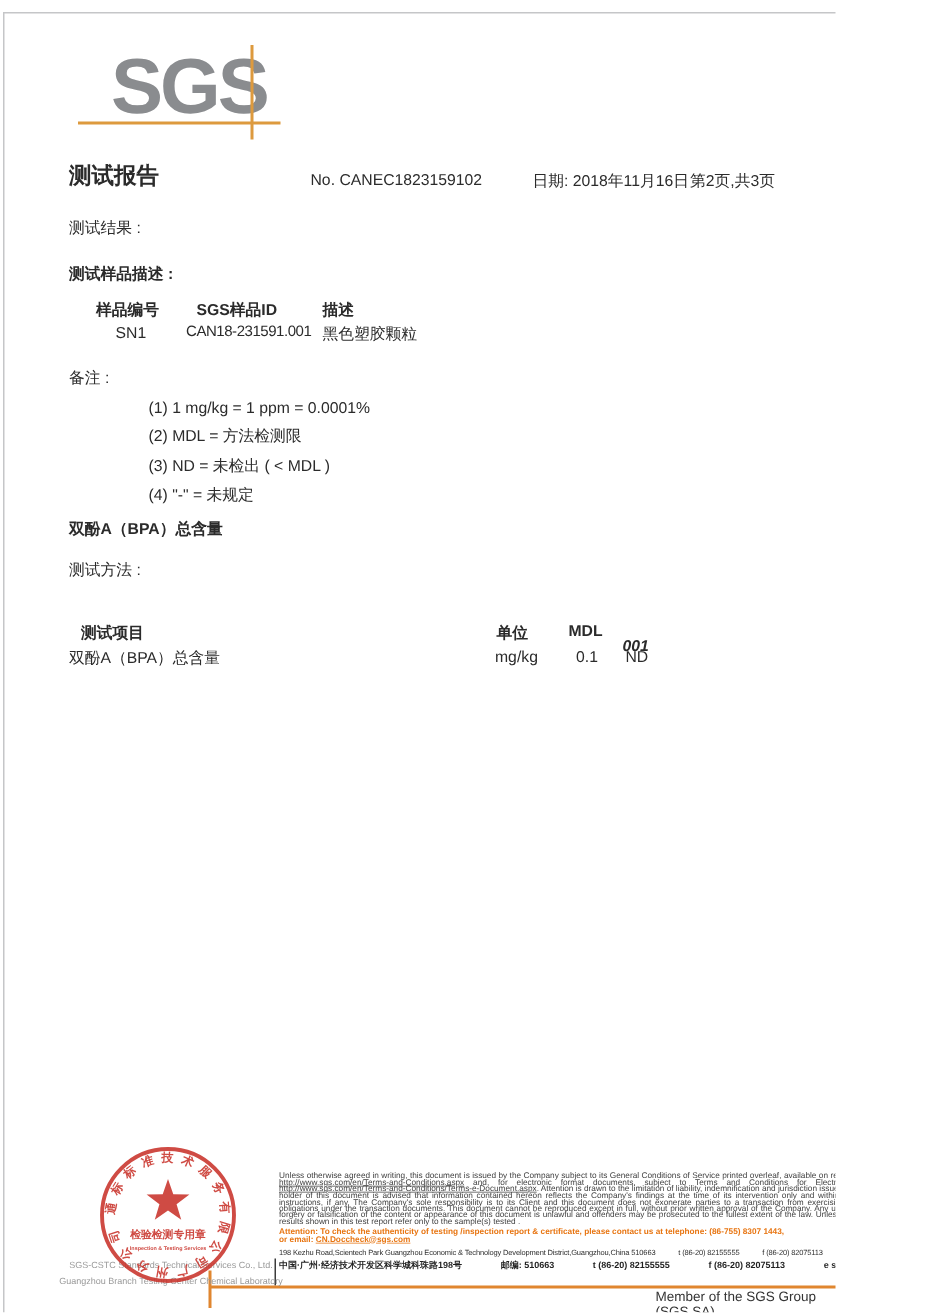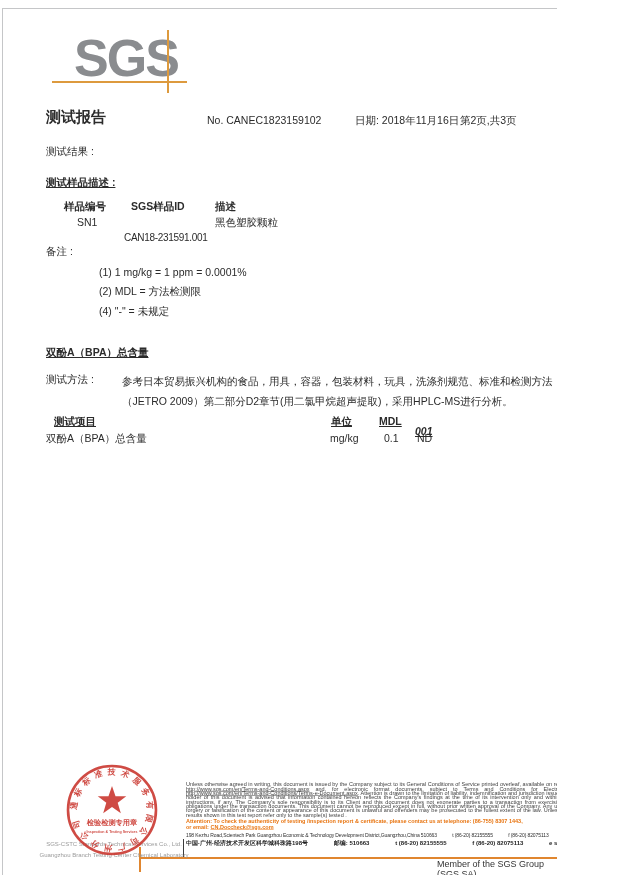--- a/index.html
+++ b/index.html
@@ -15,21 +15,21 @@
   .logo-vline{left:167px;top:30px;width:2px;height:63px;background:#dd9a3e;}
   
   .doc-title{left:46px;top:108px;font-size:15px;font-weight:bold;}
   .h-info{top:114px;font-size:10.5px;}
   .doc-no{left:207px;}
   .doc-date{left:355px;}
   .doc-page{left:460px;}
   
   .body-txt{font-size:10.5px;}
   .sec-label{left:46px;}
-  .u{text-decoration:underline;}
+  .u{}
   .b{font-weight:bold;}
   .i{font-style:italic;}
   .notes-list{left:99px;top:263px;line-height:19.4px;font-size:10.5px;}
   .method-text{left:122px;top:371px;width:460px;line-height:20px;font-size:10.5px;}
   
   .rt{font-size:10.5px;text-align:center;}
   
   .company-line{left:36px;width:156px;text-align:center;font-size:6px;color:#9a9a9a;z-index:1;}
   .stamp{left:64px;top:762px;opacity:.88;z-index:2;}
   .stamp .rim{font-size:8px;font-weight:bold;letter-spacing:4.8px;fill:#c9332b;}
@@ -63,33 +63,33 @@
   <div class="abs h-info doc-date">日期: 2018年11月16日</div>
   <div class="abs h-info doc-page">第2页,共3页</div>
 
   <div class="abs body-txt sec-label" style="top:145px">测试结果 :</div>
 
   <div class="abs body-txt sec-label u b" style="top:176px">测试样品描述 :</div>
   <div class="abs body-txt b" style="left:64px;top:200px">样品编号</div>
   <div class="abs body-txt b" style="left:131px;top:200px">SGS样品ID</div>
   <div class="abs body-txt b" style="left:215px;top:200px">描述</div>
   <div class="abs body-txt" style="left:77px;top:216px">SN1</div>
-  <div class="abs" style="left:124px;top:232px;font-size:10px;letter-spacing:-0.3px">CAN18-231591.001</div>
+  <div class="abs" style="left:124px;top:216px;font-size:10px;letter-spacing:-0.3px">CAN18-231591.001</div>
   <div class="abs body-txt" style="left:215px;top:216px">黑色塑胶颗粒</div>
 
   <div class="abs body-txt sec-label" style="top:245px">备注 :</div>
   <div class="abs notes-list">
     <div>(1) 1 mg/kg = 1 ppm = 0.0001%</div>
     <div>(2) MDL = 方法检测限</div>
+    <div>(3) ND = 未检出 ( &lt; MDL )</div>
     <div>(4) "-" = 未规定</div>
   </div>
 
   <div class="abs body-txt sec-label u b" style="top:346px">双酚A（BPA）总含量</div>
   <div class="abs body-txt sec-label" style="top:373px">测试方法 :</div>
-  <div class="abs method-text">参考日本贸易振兴机构的食品，用具，容器，包装材料，玩具，洗涤剂规范、标准和检测方法（JETRO 2009）第二部分D2章节(用二氯甲烷超声提取)，采用HPLC-MS进行分析。</div>
 
   <div class="abs rt u b" style="left:54px;top:415px">测试项目</div>
   <div class="abs rt u b" style="left:331px;top:415px">单位</div>
   <div class="abs rt u b" style="left:379px;top:415px">MDL</div>
   <div class="abs rt u b i" style="left:415px;top:425px">001</div>
   <div class="abs rt" style="left:46px;top:432px">双酚A（BPA）总含量</div>
   <div class="abs rt" style="left:330px;top:432px">mg/kg</div>
   <div class="abs rt" style="left:384px;top:432px">0.1</div>
   <div class="abs rt" style="left:417px;top:432px">ND</div>
 

